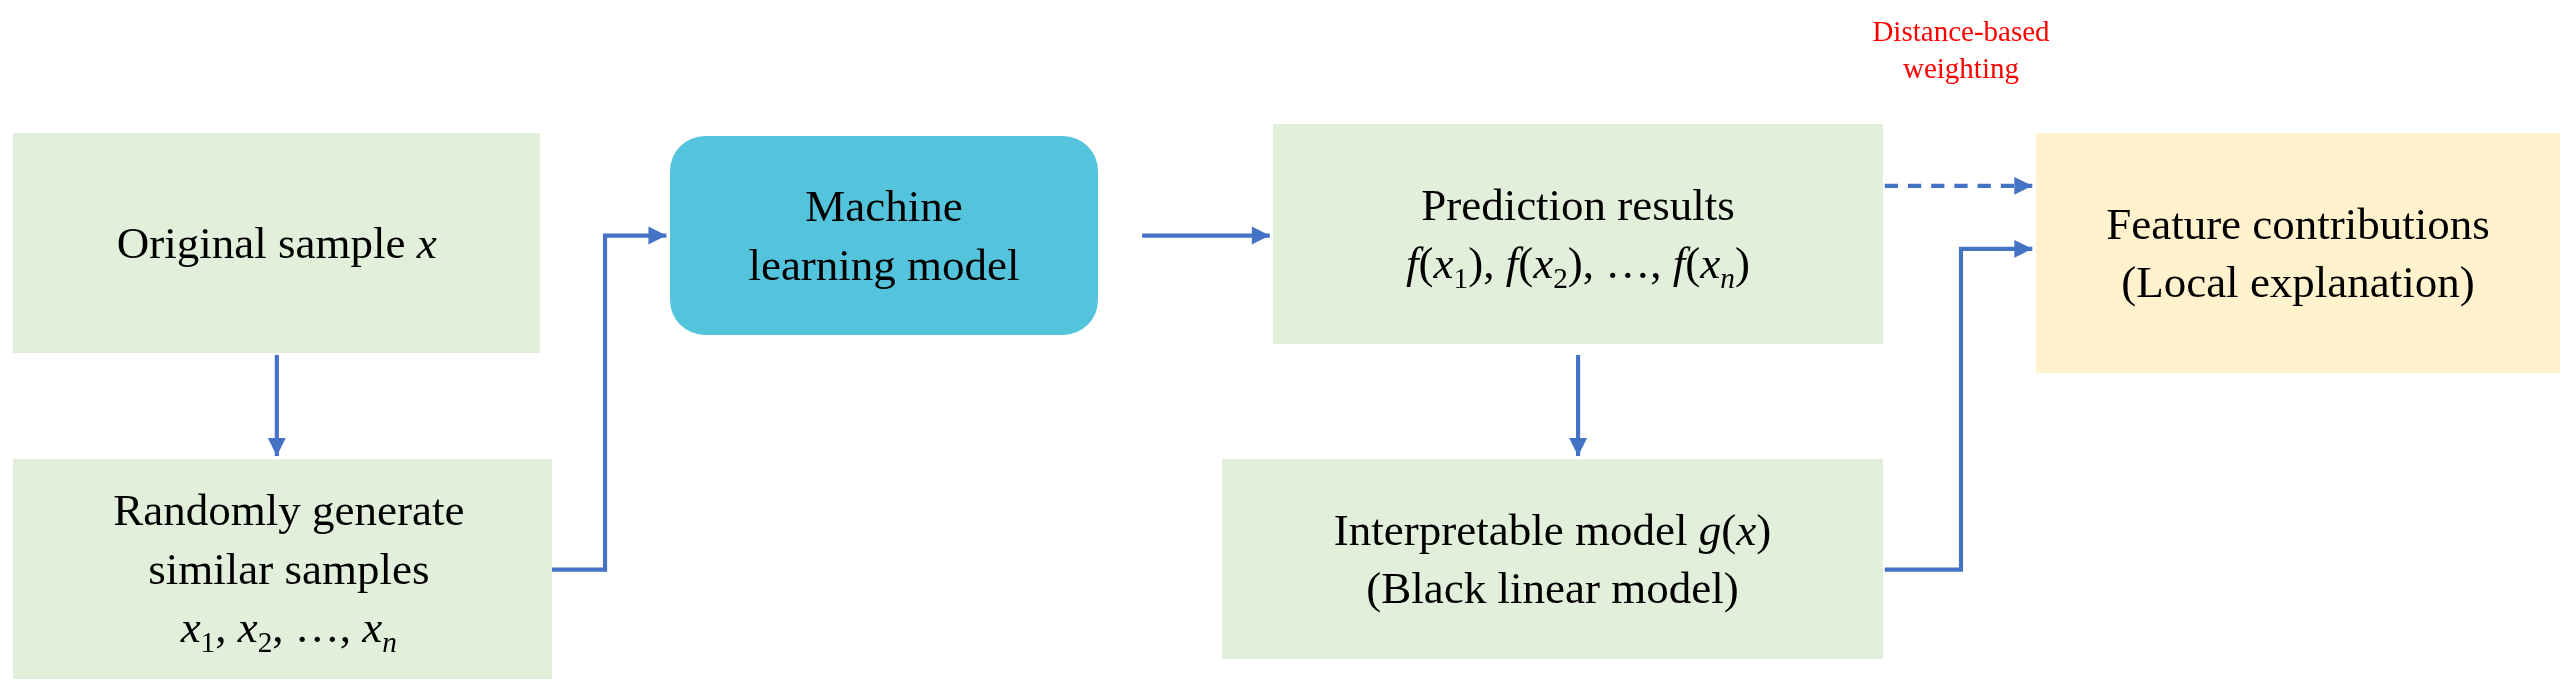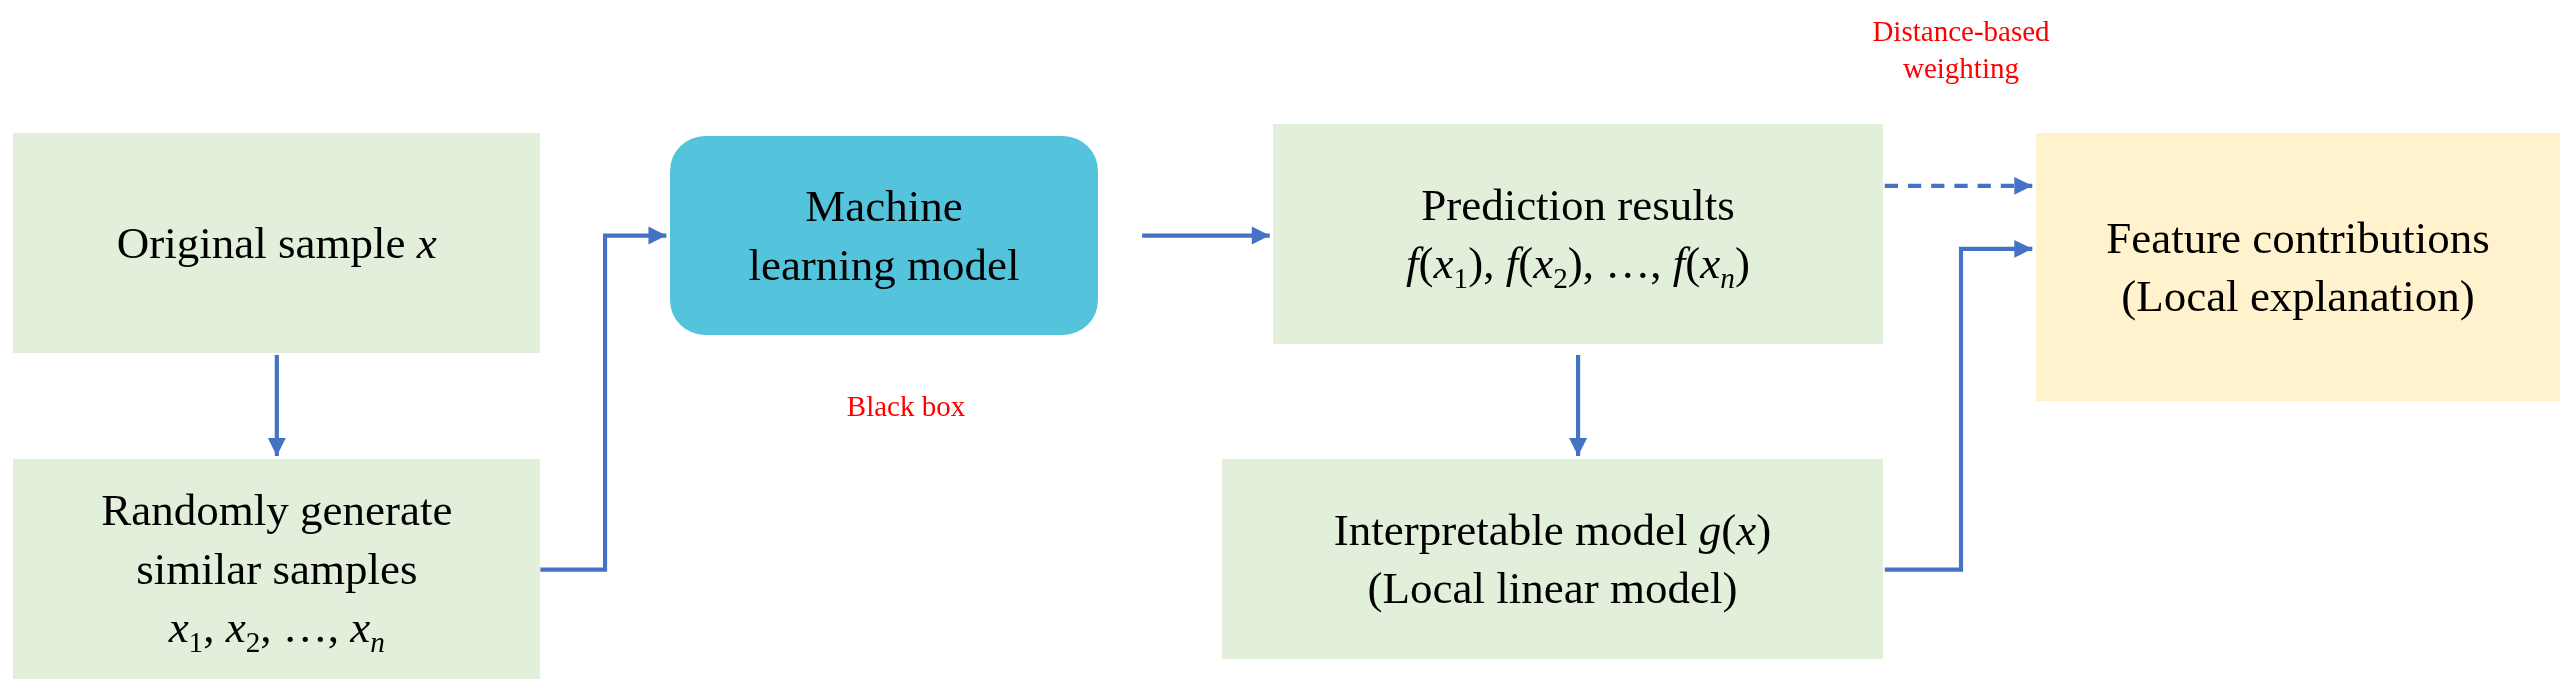--- a/index.html
+++ b/index.html
@@ -71,44 +71,43 @@
     <path class="arrow" d="M1378,284 L1532,284" marker-end="url(#arrowhead)"></path>
     <path class="arrow" d="M1904,428 L1904,550" marker-end="url(#arrowhead)"></path>
     <path class="arrow dashed" d="M2274,224 L2452,224" marker-end="url(#arrowhead)"></path>
     <path class="arrow" d="M2274,687 L2366,687 L2366,300 L2452,300" marker-end="url(#arrowhead)"></path>
   </svg>
 
   <div class="node green" style="left:13.3px;top:133px;width:527px;height:220px;align-items:center;">
     <div><span>Original sample </span><span class="it">x</span></div>
   </div>
 
-  <div class="node green" style="left:13.3px;top:459px;width:527px;height:220px;">
+  <div class="node green" style="left:13.3px;top:459px;width:527px;height:220px;padding-left:12px;">
     <div>Randomly generate</div>
     <div>similar samples</div>
     <div><span class="it">x</span><sub>1</sub><span>, </span><span class="it">x</span><sub>2</sub><span>, …, </span><span class="it">x</span><sub class="it">n</sub></div>
   </div>
 
   <div class="node teal" style="left:670px;top:136px;width:428px;height:199px;">
     <div>Machine</div>
     <div>learning model</div>
   </div>
 
-  <div class="red-label" style="left:670px;top:388px;width:472px;">Black box</div>
 
   <div class="node green" style="left:1273px;top:124px;width:610px;height:220px;">
     <div>Prediction results</div>
     <div><span class="it">f</span><span>(</span><span class="it">x</span><sub>1</sub><span>), </span><span class="it">f</span><span>(</span><span class="it">x</span><sub>2</sub><span>), …, </span><span class="it">f</span><span>(</span><span class="it">x</span><sub class="it">n</sub><span>)</span></div>
   </div>
 
   <div class="node green" style="left:1222px;top:459px;width:661px;height:200px;">
     <div><span>Interpretable model </span><span class="it">g</span><span>(</span><span class="it">x</span><span>)</span></div>
-    <div>(Local linear model)</div>
+    <div>(Black linear model)</div>
   </div>
 
-  <div class="node yellow" style="left:2036px;top:133px;width:524px;height:268px;">
+  <div class="node yellow" style="left:2036px;top:133px;width:524px;height:240px;">
     <div>Feature contributions</div>
     <div>(Local explanation)</div>
   </div>
 
   <div class="red-label" style="left:1737px;top:13.3px;width:448px;">
     <div>Distance-based</div>
     <div>weighting</div>
   </div>
 
 </div>

